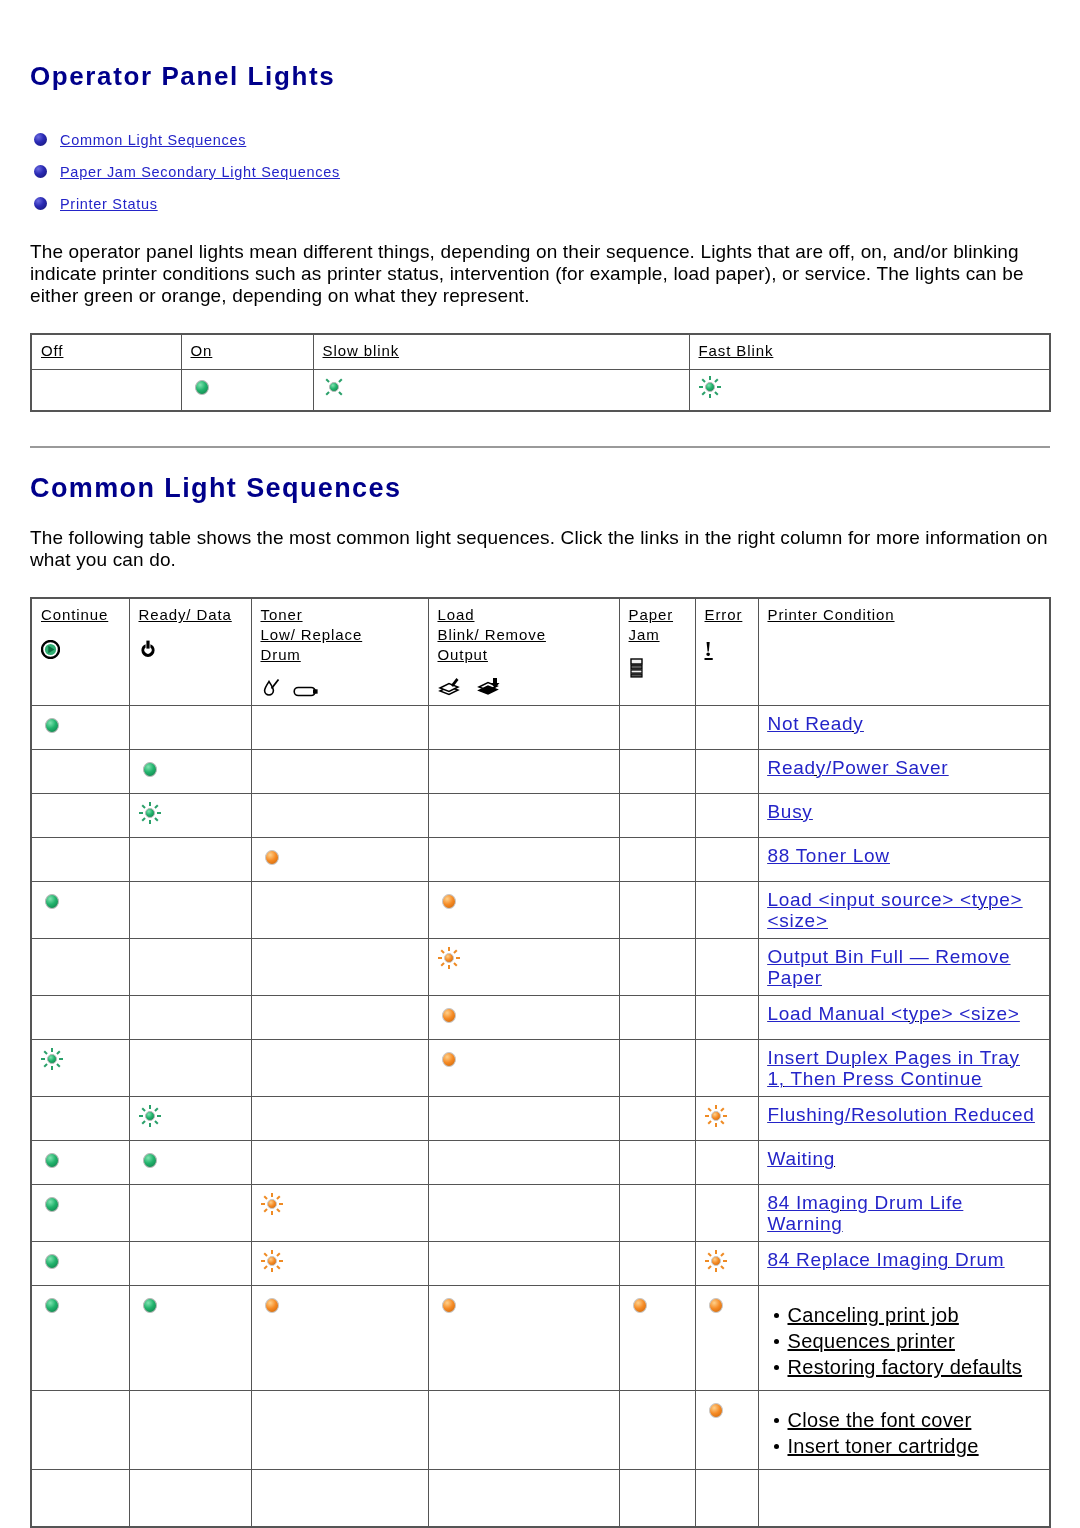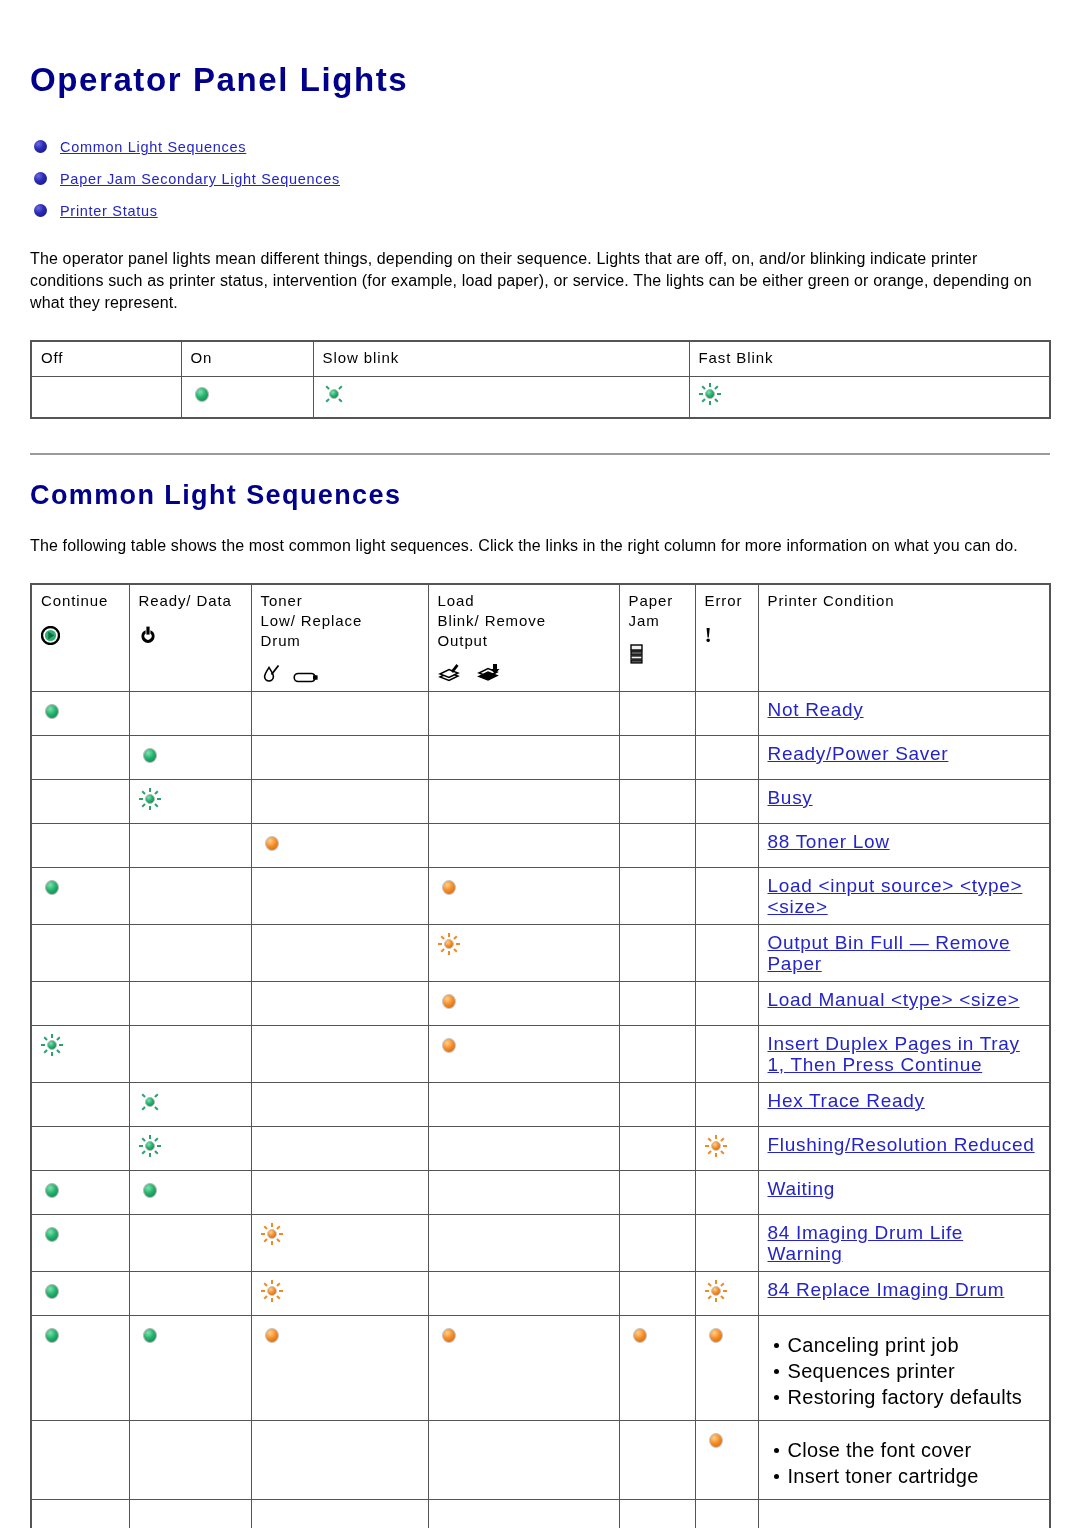--- a/index.html
+++ b/index.html
@@ -15,21 +15,21 @@
     overflow: hidden;
     position: relative;
   }
   .page {
     padding: 62px 30px 0 30px;
     box-sizing: border-box;
     width: 1080px;
   }
 
   h1.page-title {
-    font-size: 33px;
+    font-size: 26px;
     font-weight: bold;
     color: #00008B;
     letter-spacing: 1.6px;
     margin: 0 0 40px 0;
     line-height: 1.1;
   }
 
   h2.section-title {
     font-size: 27px;
     font-weight: bold;
@@ -61,38 +61,39 @@
     display: block;
   }
   a.doclink {
     color: #2424c8;
     text-decoration: underline;
     font-size: 14.5px;
     letter-spacing: 0.7px;
   }
 
   p.body-text {
-    font-size: 16px;
+    font-size: 19px;
     line-height: 22px;
     margin: 0 0 26px 0;
     letter-spacing: 0.15px;
     color: #000;
   }
 
   hr.rule {
     border: none;
     border-top: 2px solid #9a9a9a;
     margin: 34px 0 0 0;
   }
 
   table.doc-table {
     border-collapse: collapse;
     width: 1019px;
     table-layout: fixed;
     border: 2px solid #555;
+    text-decoration: underline;
   }
   table.doc-table td,
   table.doc-table th {
     border: 1px solid #555;
     vertical-align: top;
     padding: 6px 8px 6px 9px;
     font-size: 15px;
     font-weight: normal;
     text-align: left;
     letter-spacing: 0.9px;
@@ -473,32 +474,20 @@
           <td class="lightcell"></td>
           <td class="lightcell"></td>
           <td class="lightcell"><span class="light orange"><span class="orb"></span></span></td>
           <td class="lightcell"></td>
           <td class="lightcell"></td>
           <td class="condcell"><a href="#">Insert Duplex Pages in Tray 1, Then Press Continue</a></td>
         </tr>
         <tr>
           <td class="lightcell"></td>
           <td class="lightcell"><span class="light green small"><span class="orb"></span><span class="rays">
-                <span class="r2"></span>
-                <span class="r4"></span>
-              </span></span></td>
-          <td class="lightcell"></td>
-          <td class="lightcell"></td>
-          <td class="lightcell"></td>
-          <td class="lightcell"></td>
-          <td class="condcell"><a href="#">Hex Trace Ready</a></td>
-        </tr>
-        <tr>
-          <td class="lightcell"></td>
-          <td class="lightcell"><span class="light green small"><span class="orb"></span><span class="rays">
                 <span class="r1"></span>
                 <span class="r2"></span>
                 <span class="r3"></span>
                 <span class="r4"></span>
               </span></span></td>
           <td class="lightcell"></td>
           <td class="lightcell"></td>
           <td class="lightcell"></td>
           <td class="lightcell"><span class="light orange small"><span class="orb"></span><span class="rays">
                 <span class="r1"></span>

